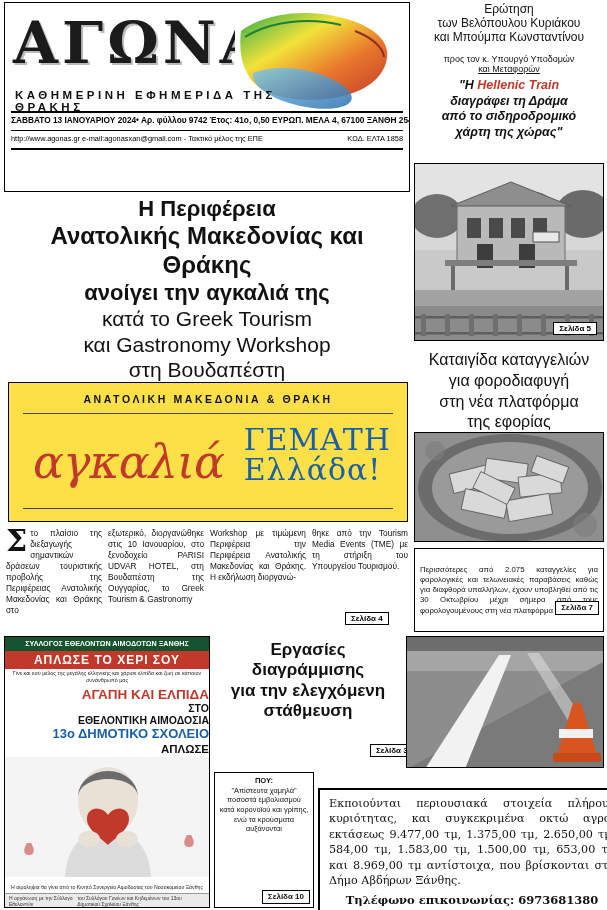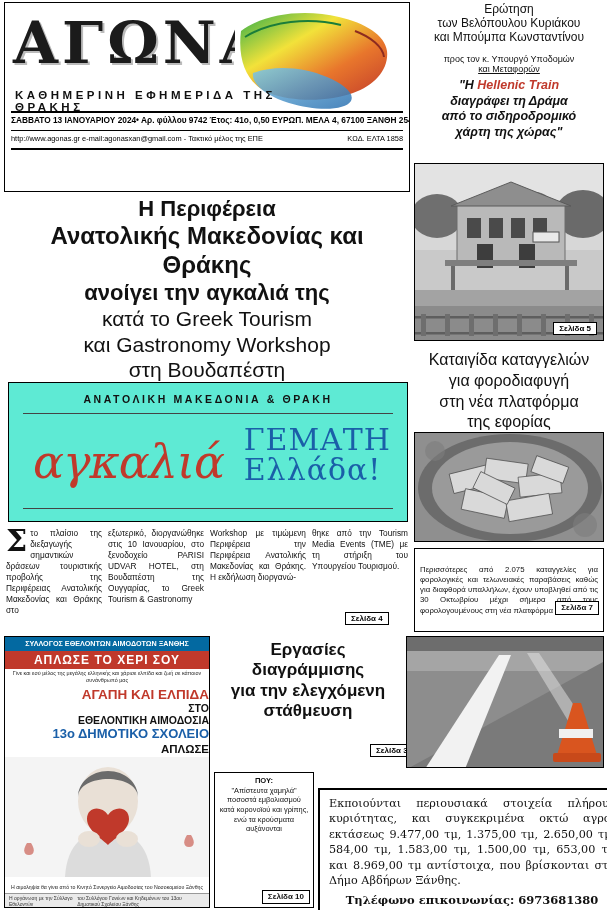--- a/index.html
+++ b/index.html
@@ -114,21 +114,21 @@
   .main-head .l6 {
     font-size: 21px; color: #111;
   }
 
   
   .ad-banner {
     position: absolute;
     left: 8px; top: 382px;
     width: 400px; height: 140px;
     border: 1px solid #000;
-    background: #5eead4;
+    background: #fde047;
     overflow: hidden;
   }
   .ad-banner .kicker {
     position: absolute;
     left: 0; right: 0; top: 10px;
     text-align: center;
     font-size: 10.5px;
     font-weight: bold;
     letter-spacing: 2.6px;
     color: #111;
@@ -287,21 +287,21 @@
   .ad-blood {
     position: absolute;
     left: 4px; top: 636px;
     width: 206px; height: 272px;
     border: 1px solid #000;
     background: #fff;
     overflow: hidden;
   }
   .blood-top {
     height: 14px;
-    background: #0369a1;
+    background: #14532d;
     color: #fff;
     font-size: 7.2px;
     font-weight: bold;
     text-align: center;
     line-height: 14px;
   }
   .blood-slogan {
     height: 18px;
     background: #c0392b;
     color: #fff;

